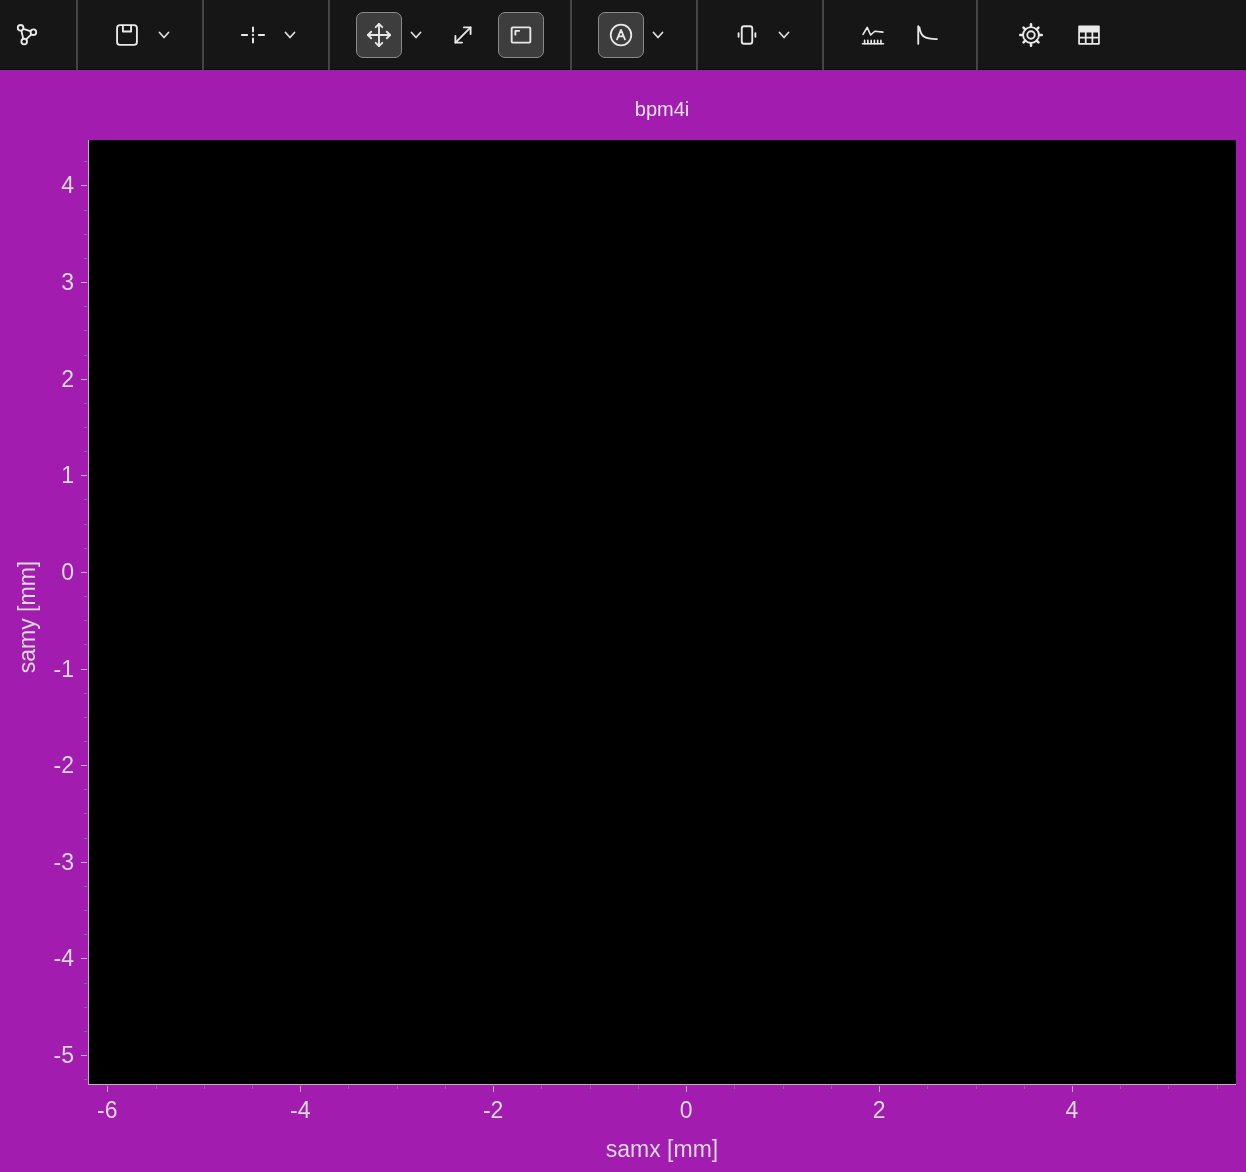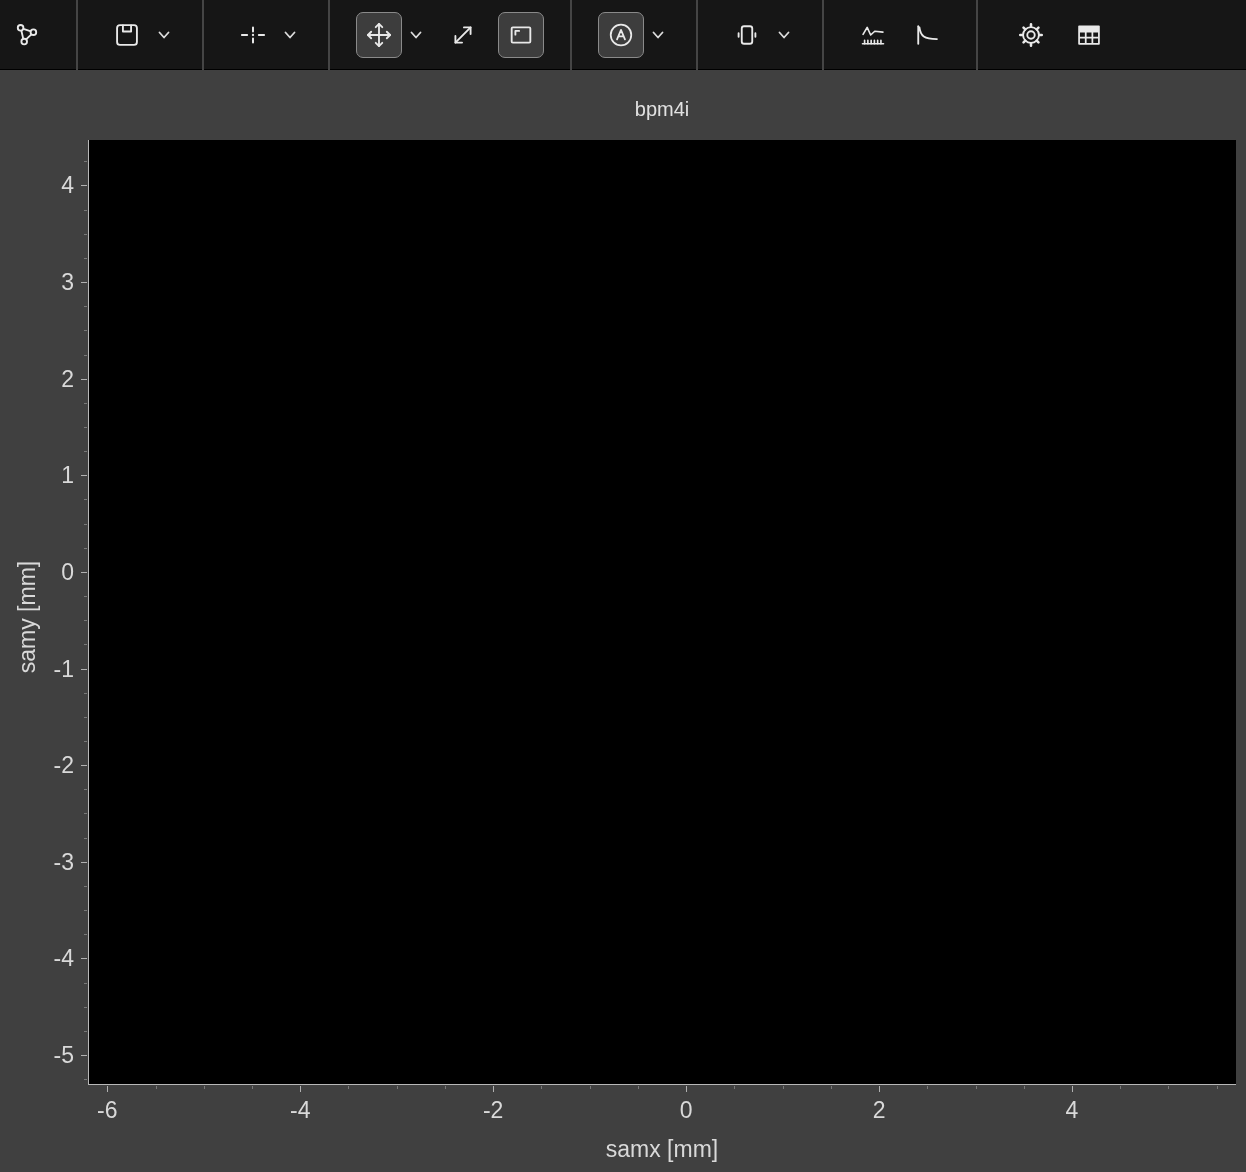--- a/index.html
+++ b/index.html
@@ -20,21 +20,21 @@
   .tb-btn.active { background:#3d3d3d; border:1px solid #8a8a8a; }
   .tb-chev {
     width:24px; height:46px; margin-left:2px; flex:0 0 auto; background:transparent; border:none;
     display:flex; align-items:center; justify-content:center; color:#dcdcdc; cursor:pointer;
   }
   .sep { width:2px; height:70px; background:#454545; margin:0 26px; flex:0 0 auto; }
   .ml12 { margin-left:12px; } .ml8 { margin-left:8px; } .ml4 { margin-left:4px; }
   .tb-btn svg, .tb-chev svg { display:block; }
 
   
-  .plot { position:absolute; top:70px; left:0; width:1246px; height:1102px; background:#404040; }
+  .plot { position:absolute; top:70px; left:0; width:1246px; height:1102px; background:#a21caf; }
   .plot-title {
     position:absolute; left:662px; top:28px; transform:translateX(-50%);
     color:#e2e2e2; font-size:20px; white-space:nowrap;
   }
   .canvas {
     position:absolute; left:88px; top:70px; width:1148px; height:945px;
     background:#000; border-left:1px solid #b8b8b8; border-bottom:1px solid #b8b8b8;
   }
   .axes-layer { position:absolute; inset:0; pointer-events:none; }
   .tick { position:absolute; background:#b0b0b0; }

